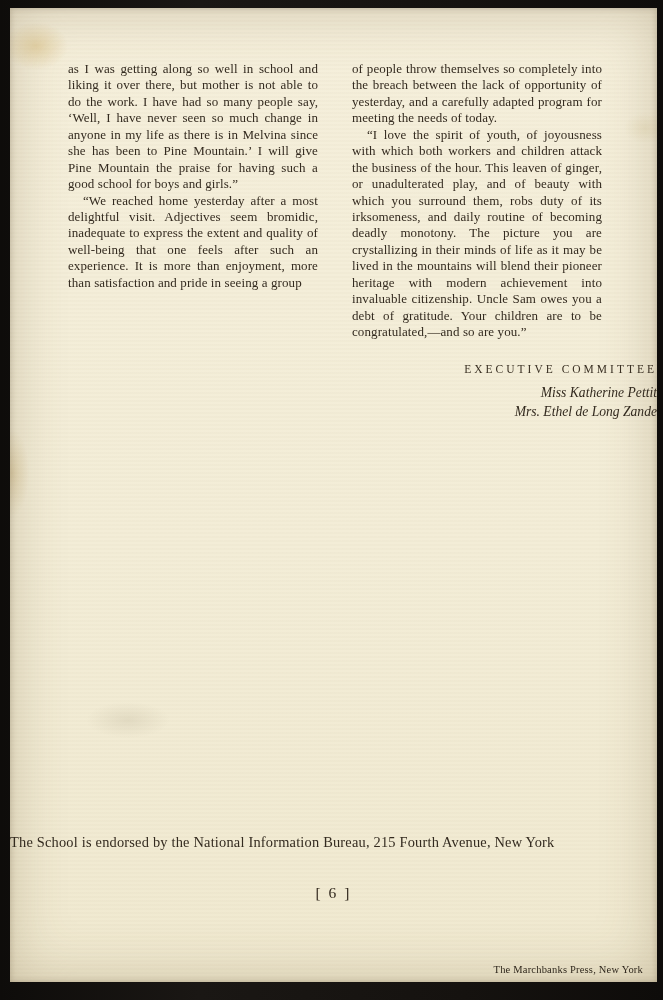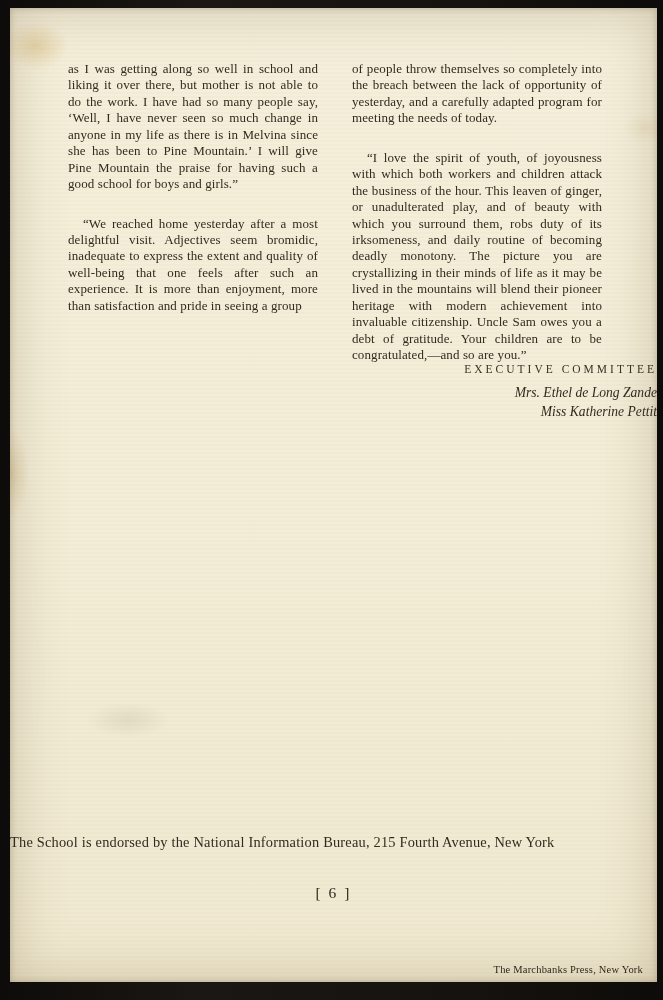--- a/index.html
+++ b/index.html
@@ -39,21 +39,21 @@
     gap: 34px;
   }
   .col {
     width: 250px;
     font-size: 13px;
     line-height: 1.265;
     text-align: justify;
     letter-spacing: .1px;
   }
   .col p { margin: 0; }
-  .col .para-indent { text-indent: 15px; margin-top: 23px; }
+  .col .para-indent { text-indent: 15px; }
   .col .col-subhead {
     font-style: italic;
     margin-top: 16px;
   }
   .committee {
     position: absolute;
     left: 0; right: 0;
     top: 355px;
     text-align: right;
     font-family: Liberation Serif, serif;
@@ -107,22 +107,22 @@
     </div>
     <div class="col">
       <p>of people throw themselves so completely into the breach between the lack of opportunity of yesterday, and a carefully adapted program for meeting the needs of today.</p>
       <p class="para-indent">“I love the spirit of youth, of joyousness with which both workers and children attack the business of the hour. This leaven of ginger, or unadulterated play, and of beauty with which you surround them, robs duty of its irksomeness, and daily routine of becoming deadly monotony. The picture you are crystallizing in their minds of life as it may be lived in the mountains will blend their pioneer heritage with modern achievement into invaluable citizenship. Uncle Sam owes you a debt of gratitude. Your children are to be congratulated,—and so are you.”</p>
     </div>
   </div>
 
   <div class="committee">
     <div class="committee-heading">EXECUTIVE COMMITTEE</div>
     <div class="committee-members">
+      <div>Miss Katherine Pettit</div>
       <div>Mrs. Ethel de Long Zande</div>
-      <div>Miss Katherine Pettit</div>
     </div>
   </div>
 
   <div class="endorsement">The School is endorsed by the National Information Bureau, 215 Fourth Avenue, New York</div>
 
   <div class="page-number">[ 6 ]</div>
 
   <div class="press-credit">The Marchbanks Press, New York</div>
 
 </div>

